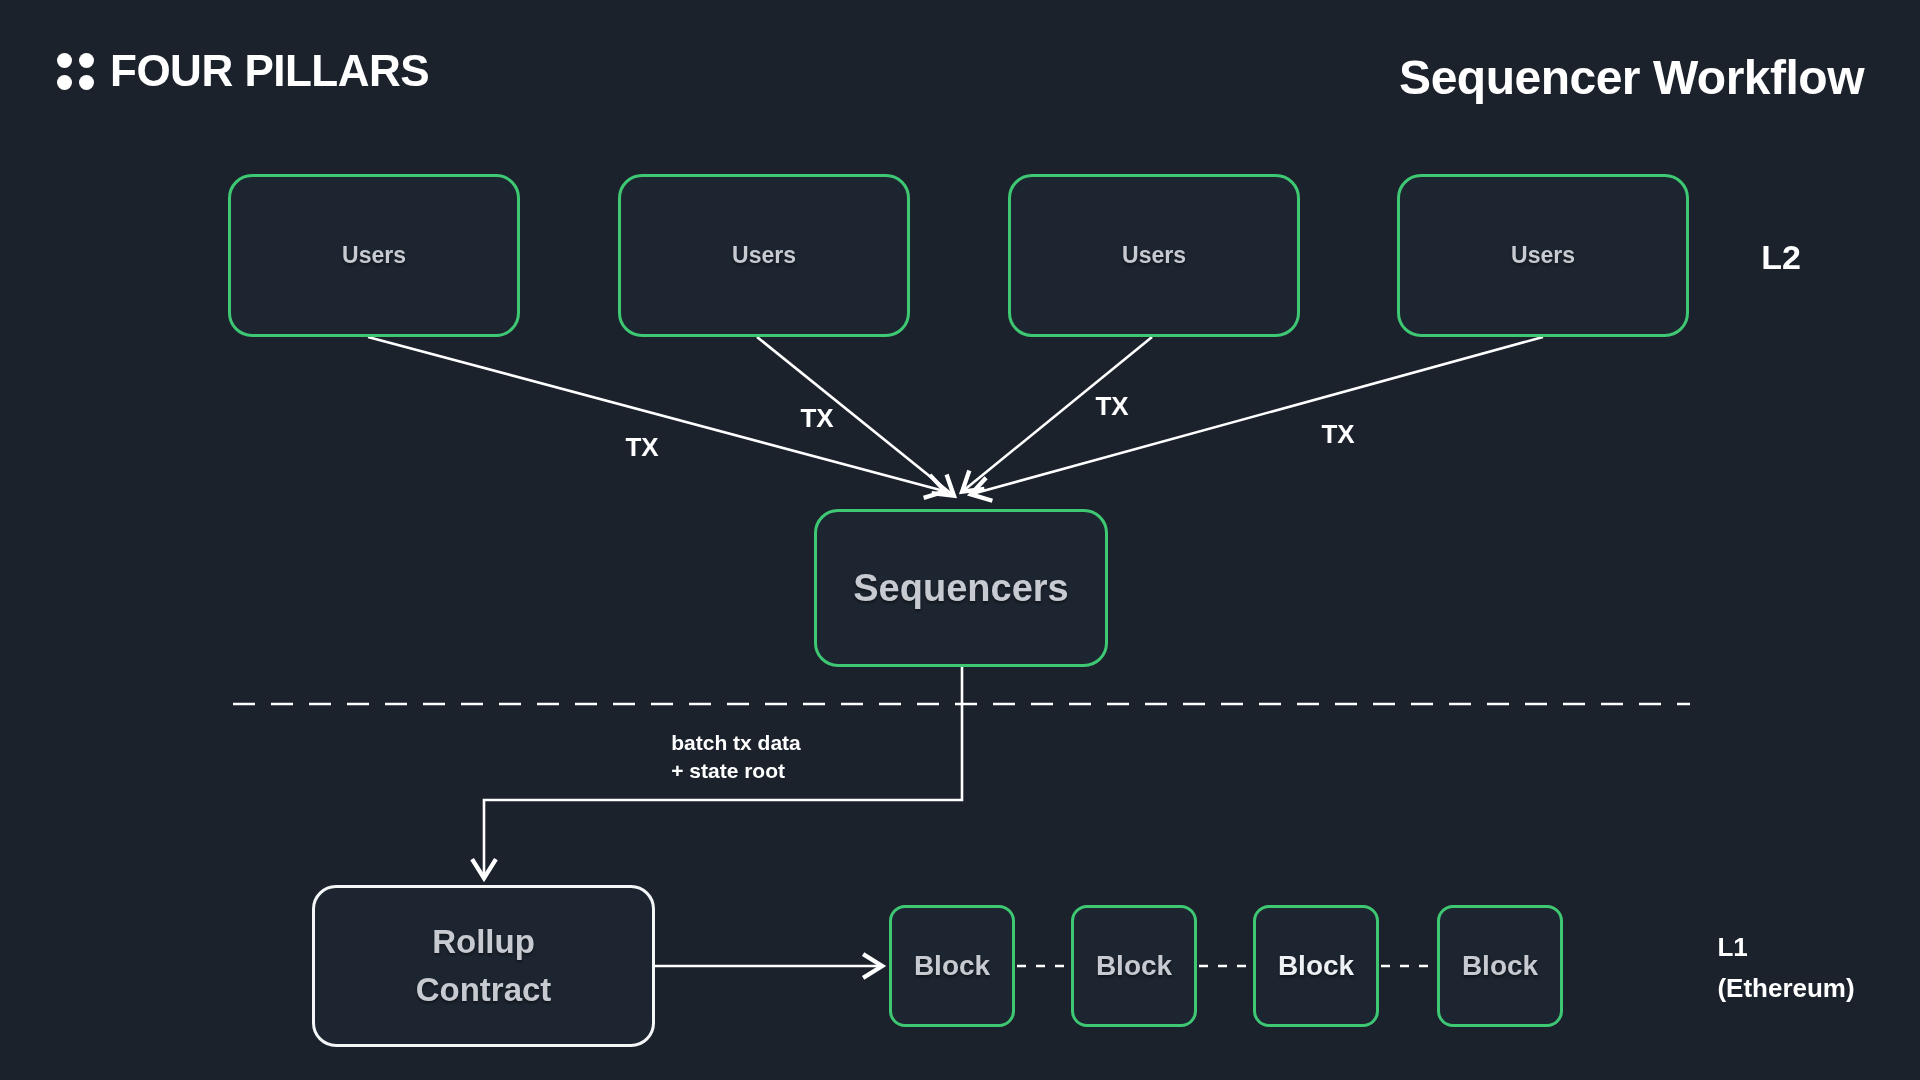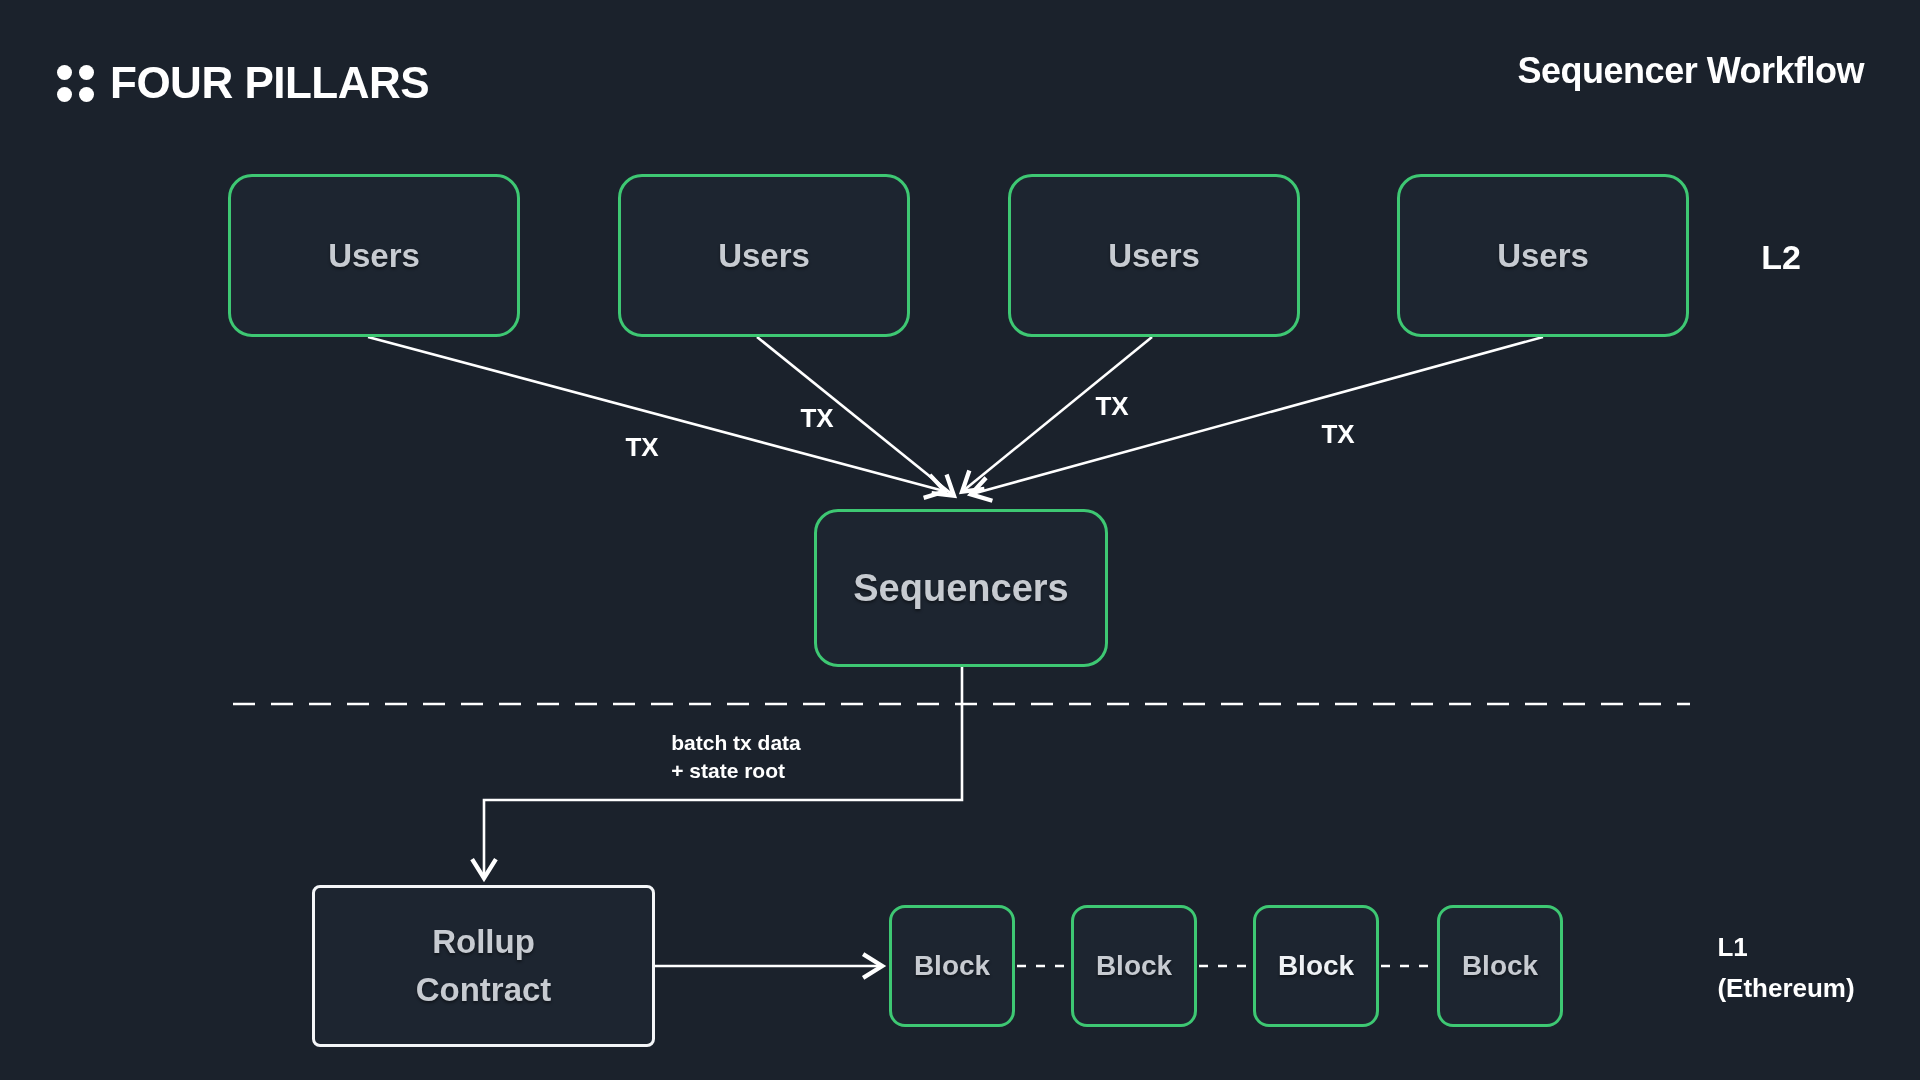--- a/index.html
+++ b/index.html
@@ -14,21 +14,21 @@
     background: #1b222c;
     overflow: hidden;
     font-family: "Liberation Sans", sans-serif;
     font-weight: 700;
   }
 
   
   .logo {
     position: absolute;
     left: 57px;
-    top: 58px;
+    top: 46px;
     display: flex;
     align-items: center;
     gap: 16px;
   }
   .logo-dots {
     display: grid;
     grid-template-columns: 15px 15px;
     grid-template-rows: 15px 15px;
     gap: 7px;
   }
@@ -42,21 +42,21 @@
     color: #ffffff;
     font-size: 44px;
     letter-spacing: -0.5px;
     white-space: nowrap;
   }
   .page-title {
     position: absolute;
     right: 56px;
     top: 50px;
     color: #ffffff;
-    font-size: 36px;
+    font-size: 48px;
     letter-spacing: -0.5px;
     white-space: nowrap;
   }
 
   
   .node {
     position: absolute;
     box-sizing: border-box;
     background: #1d2530;
     display: flex;
@@ -67,21 +67,21 @@
     text-shadow: 0 2px 3px rgba(0,0,0,0.45);
   }
   .node.green { border: 3px solid #3ec873; }
   .node.white-border { border: 3px solid #f4f6f8; }
 
   .users-node {
     top: 174px;
     width: 292px;
     height: 163px;
     border-radius: 24px;
-    font-size: 33px;
+    font-size: 23px;
     align-items: center;
   }
   .users-1 { left: 228px; }
   .users-2 { left: 618px; }
   .users-3 { left: 1008px; }
   .users-4 { left: 1397px; }
 
   .sequencers-node {
     left: 814px;
     top: 509px;
@@ -89,21 +89,21 @@
     height: 158px;
     border-radius: 24px;
     font-size: 38px;
   }
 
   .rollup-node {
     left: 312px;
     top: 885px;
     width: 343px;
     height: 162px;
-    border-radius: 8px;
+    border-radius: 24px;
     font-size: 33px;
     line-height: 48px;
   }
 
   .block-node {
     top: 905px;
     width: 126px;
     height: 122px;
     border-radius: 16px;
     font-size: 28px;

